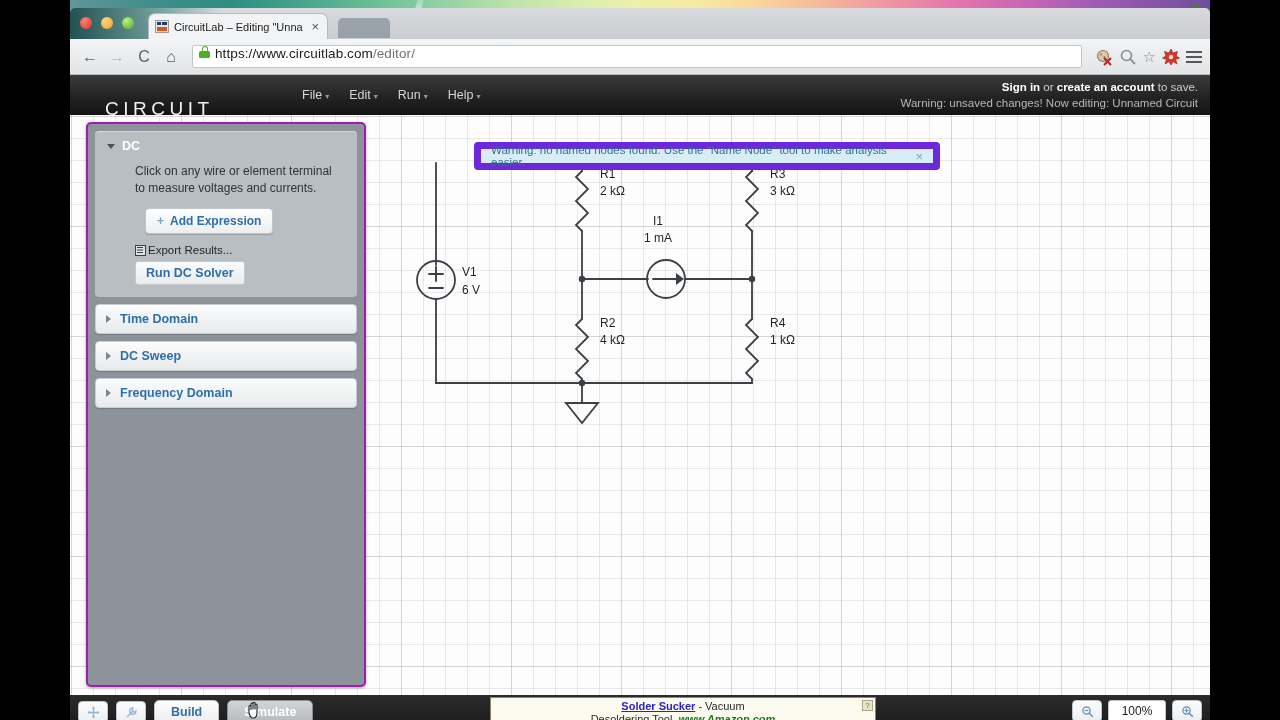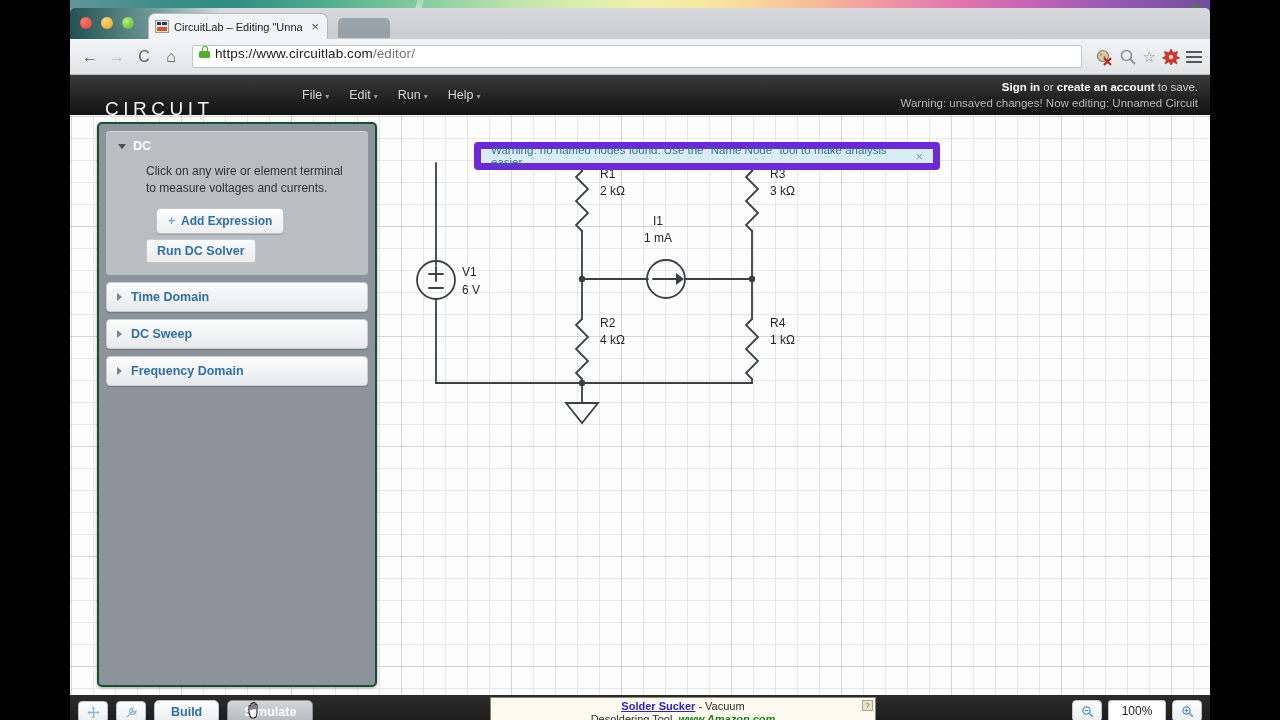--- a/index.html
+++ b/index.html
@@ -137,22 +137,22 @@
       linear-gradient(to right,  rgba(150,150,150,.22) 1px, transparent 1px),
       linear-gradient(to bottom, rgba(150,150,150,.22) 1px, transparent 1px),
       linear-gradient(to right,  rgba(185,185,185,.30) 1px, transparent 1px),
       linear-gradient(to bottom, rgba(185,185,185,.30) 1px, transparent 1px);
     background-size: 110px 110px, 110px 110px, 22px 22px, 22px 22px;
     background-position: 1px 1px, 1px 1px, 1px 1px, 1px 1px;
   }
 
   
   .sidebar {
-    position:absolute; left:27px; top:7px; width:280px; height:565px;
-    background:#8c939a; border:2px solid #14532d; border-radius:5px;
+    position:absolute; left:16px; top:7px; width:280px; height:565px;
+    background:#8c939a; border:2px solid #a21caf; border-radius:5px;
     box-shadow: 0 1px 3px rgba(0,0,0,.35);
     padding:7px;
   }
   .panel-open {
     background:#b9bec3; border-radius:4px; padding:6px 8px 12px 8px;
     box-shadow: inset 0 1px 0 rgba(255,255,255,.4);
   }
   .panel-head { display:flex; align-items:center; gap:7px; padding:2px 0 10px 4px; }
   .tri-down { width:0;height:0;border-left:4px solid transparent;border-right:4px solid transparent;border-top:5px solid #4b5158; }
   .tri-right{ width:0;height:0;border-top:4px solid transparent;border-bottom:4px solid transparent;border-left:5px solid #7c858d; }
@@ -417,20 +417,24 @@
             <span class="tri-down"></span>
             <span class="panel-title">DC</span>
           </div>
           <div class="panel-desc">Click on any wire or element terminal to measure voltages and currents.</div>
           <div class="row-add">
             <span class="btn-light">
               <span class="plus-ico">+</span>
               <span>Add Expression</span>
             </span>
           </div>
+          <div class="row-export">
+            <span class="export-ico"></span>
+            <span class="export-txt">Export Results...</span>
+          </div>
           <div class="row-run">
             <span class="btn-run">Run DC Solver</span>
           </div>
         </div>
 
         <div class="panel-closed">
           <span class="tri-right"></span>
           <span class="lbl">Time Domain</span>
         </div>
         <div class="panel-closed">

